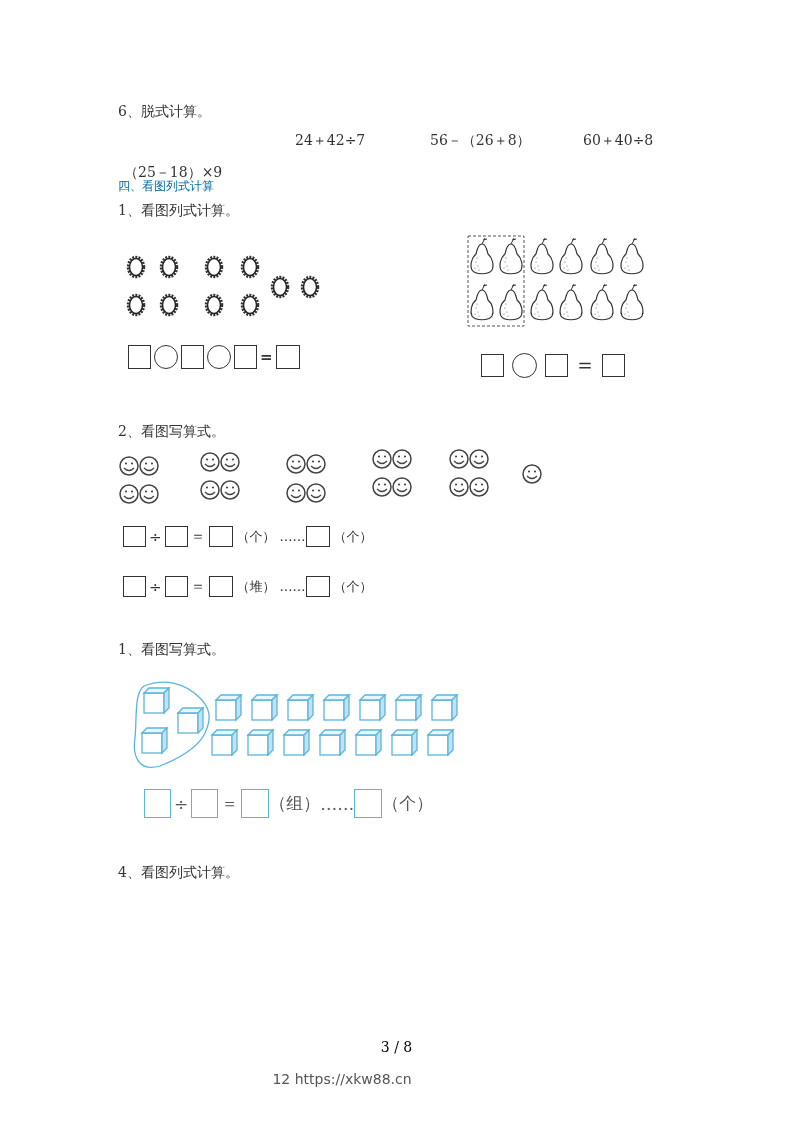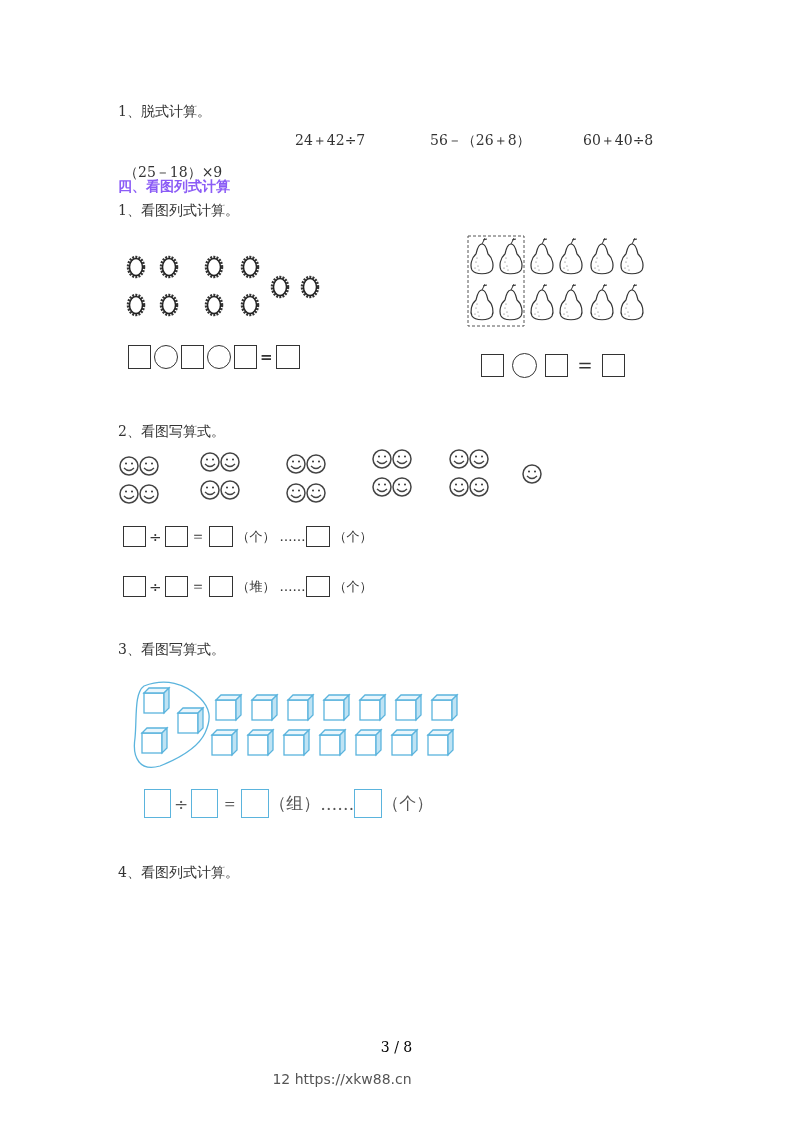--- a/index.html
+++ b/index.html
@@ -1,36 +1,36 @@
 <!DOCTYPE html>
 <html><head>
 <meta charset="utf-8">
 <style>
   html, body { margin:0; padding:0; background:#fff; }
   body { width:793px; height:1122px; position:relative; overflow:hidden;
          font-family:"DejaVu Serif", "Liberation Serif", serif; color:#222; }
   .abs { position:absolute; }
   .q-title { font-size:14px; color:#333; }
   .expr { font-size:14px; color:#333; }
-  .section-title { font-size:14px; font-weight:bold; color:#8b5cf6; }
+  .section-title { font-size:12px; font-weight:normal; color:#0369a1; }
   .box { display:inline-block; border:1.5px solid #333; box-sizing:border-box; }
   .circ { display:inline-block; border:1.5px solid #333; border-radius:50%; box-sizing:border-box; }
   .blank-row { display:flex; align-items:center; }
   .blank-row .sym { font-size:15px; color:#333; margin:0 3px; }
   .blank-row .unit { font-size:13px; color:#333; margin:0 4px; }
   .blue .box { border-color:#5bb4dd; }
   .blue .sym, .blue .unit { color:#555; font-size:17px; }
   .footer-page { font-size:14px; color:#000000; }
   .footer-url { font-family:"DejaVu Sans","Liberation Sans",sans-serif; font-size:14px; color:#555; }
   svg { display:block; }
 </style>
 </head>
 <body>
 
-<div class="abs q-title" style="left:118px;top:103px;">1、脱式计算。</div>
+<div class="abs q-title" style="left:118px;top:103px;">6、脱式计算。</div>
 <div class="abs expr" style="left:124px;top:132px;margin-top:32px;">（25－18）×9</div>
 <div class="abs expr" style="left:295px;top:132px;">24＋42÷7</div>
 <div class="abs expr" style="left:430px;top:132px;">56－（26＋8）</div>
 <div class="abs expr" style="left:583px;top:132px;">60＋40÷8</div>
 
 <div class="abs section-title" style="left:118px;top:178px;">四、看图列式计算</div>
 <div class="abs q-title" style="left:118px;top:202px;">1、看图列式计算。</div>
 
 <div class="abs" style="left:118px;top:250px;">
   <svg width="210" height="75" viewBox="0 0 210 75">
@@ -149,21 +149,21 @@
   <span class="sym">÷</span>
   <span class="box" style="width:23px;height:21px;"></span>
   <span class="sym">＝</span>
   <span class="box" style="width:24px;height:21px;"></span>
   <span class="unit">（堆）</span>
   <span class="unit" style="margin:0;">……</span>
   <span class="box" style="width:24px;height:21px;"></span>
   <span class="unit">（个）</span>
 </div>
 
-<div class="abs q-title" style="left:118px;top:641px;">3、看图写算式。</div>
+<div class="abs q-title" style="left:118px;top:641px;">1、看图写算式。</div>
 <div class="abs" style="left:130px;top:678px;">
   <svg width="345" height="95" viewBox="0 0 345 95">
     <defs>
       <g id="cube">
         <rect x="0" y="5" width="20" height="20" fill="#fff" stroke="#5bb4dd" stroke-width="1.3"></rect>
         <path d="M0,5 L5,0 L25,0 L20,5 Z" fill="#eaf6fc" stroke="#5bb4dd" stroke-width="1.3"></path>
         <path d="M20,5 L25,0 L25,20 L20,25 Z" fill="#bfe3f4" stroke="#5bb4dd" stroke-width="1.3"></path>
       </g>
     </defs>
     <path d="M14,8 C35,0 55,5 70,20 C80,30 82,40 75,55 C68,70 50,80 30,88 C10,94 2,80 5,60 C7,40 4,15 14,8 Z" fill="none" stroke="#5bb4dd" stroke-width="1.3"></path>

